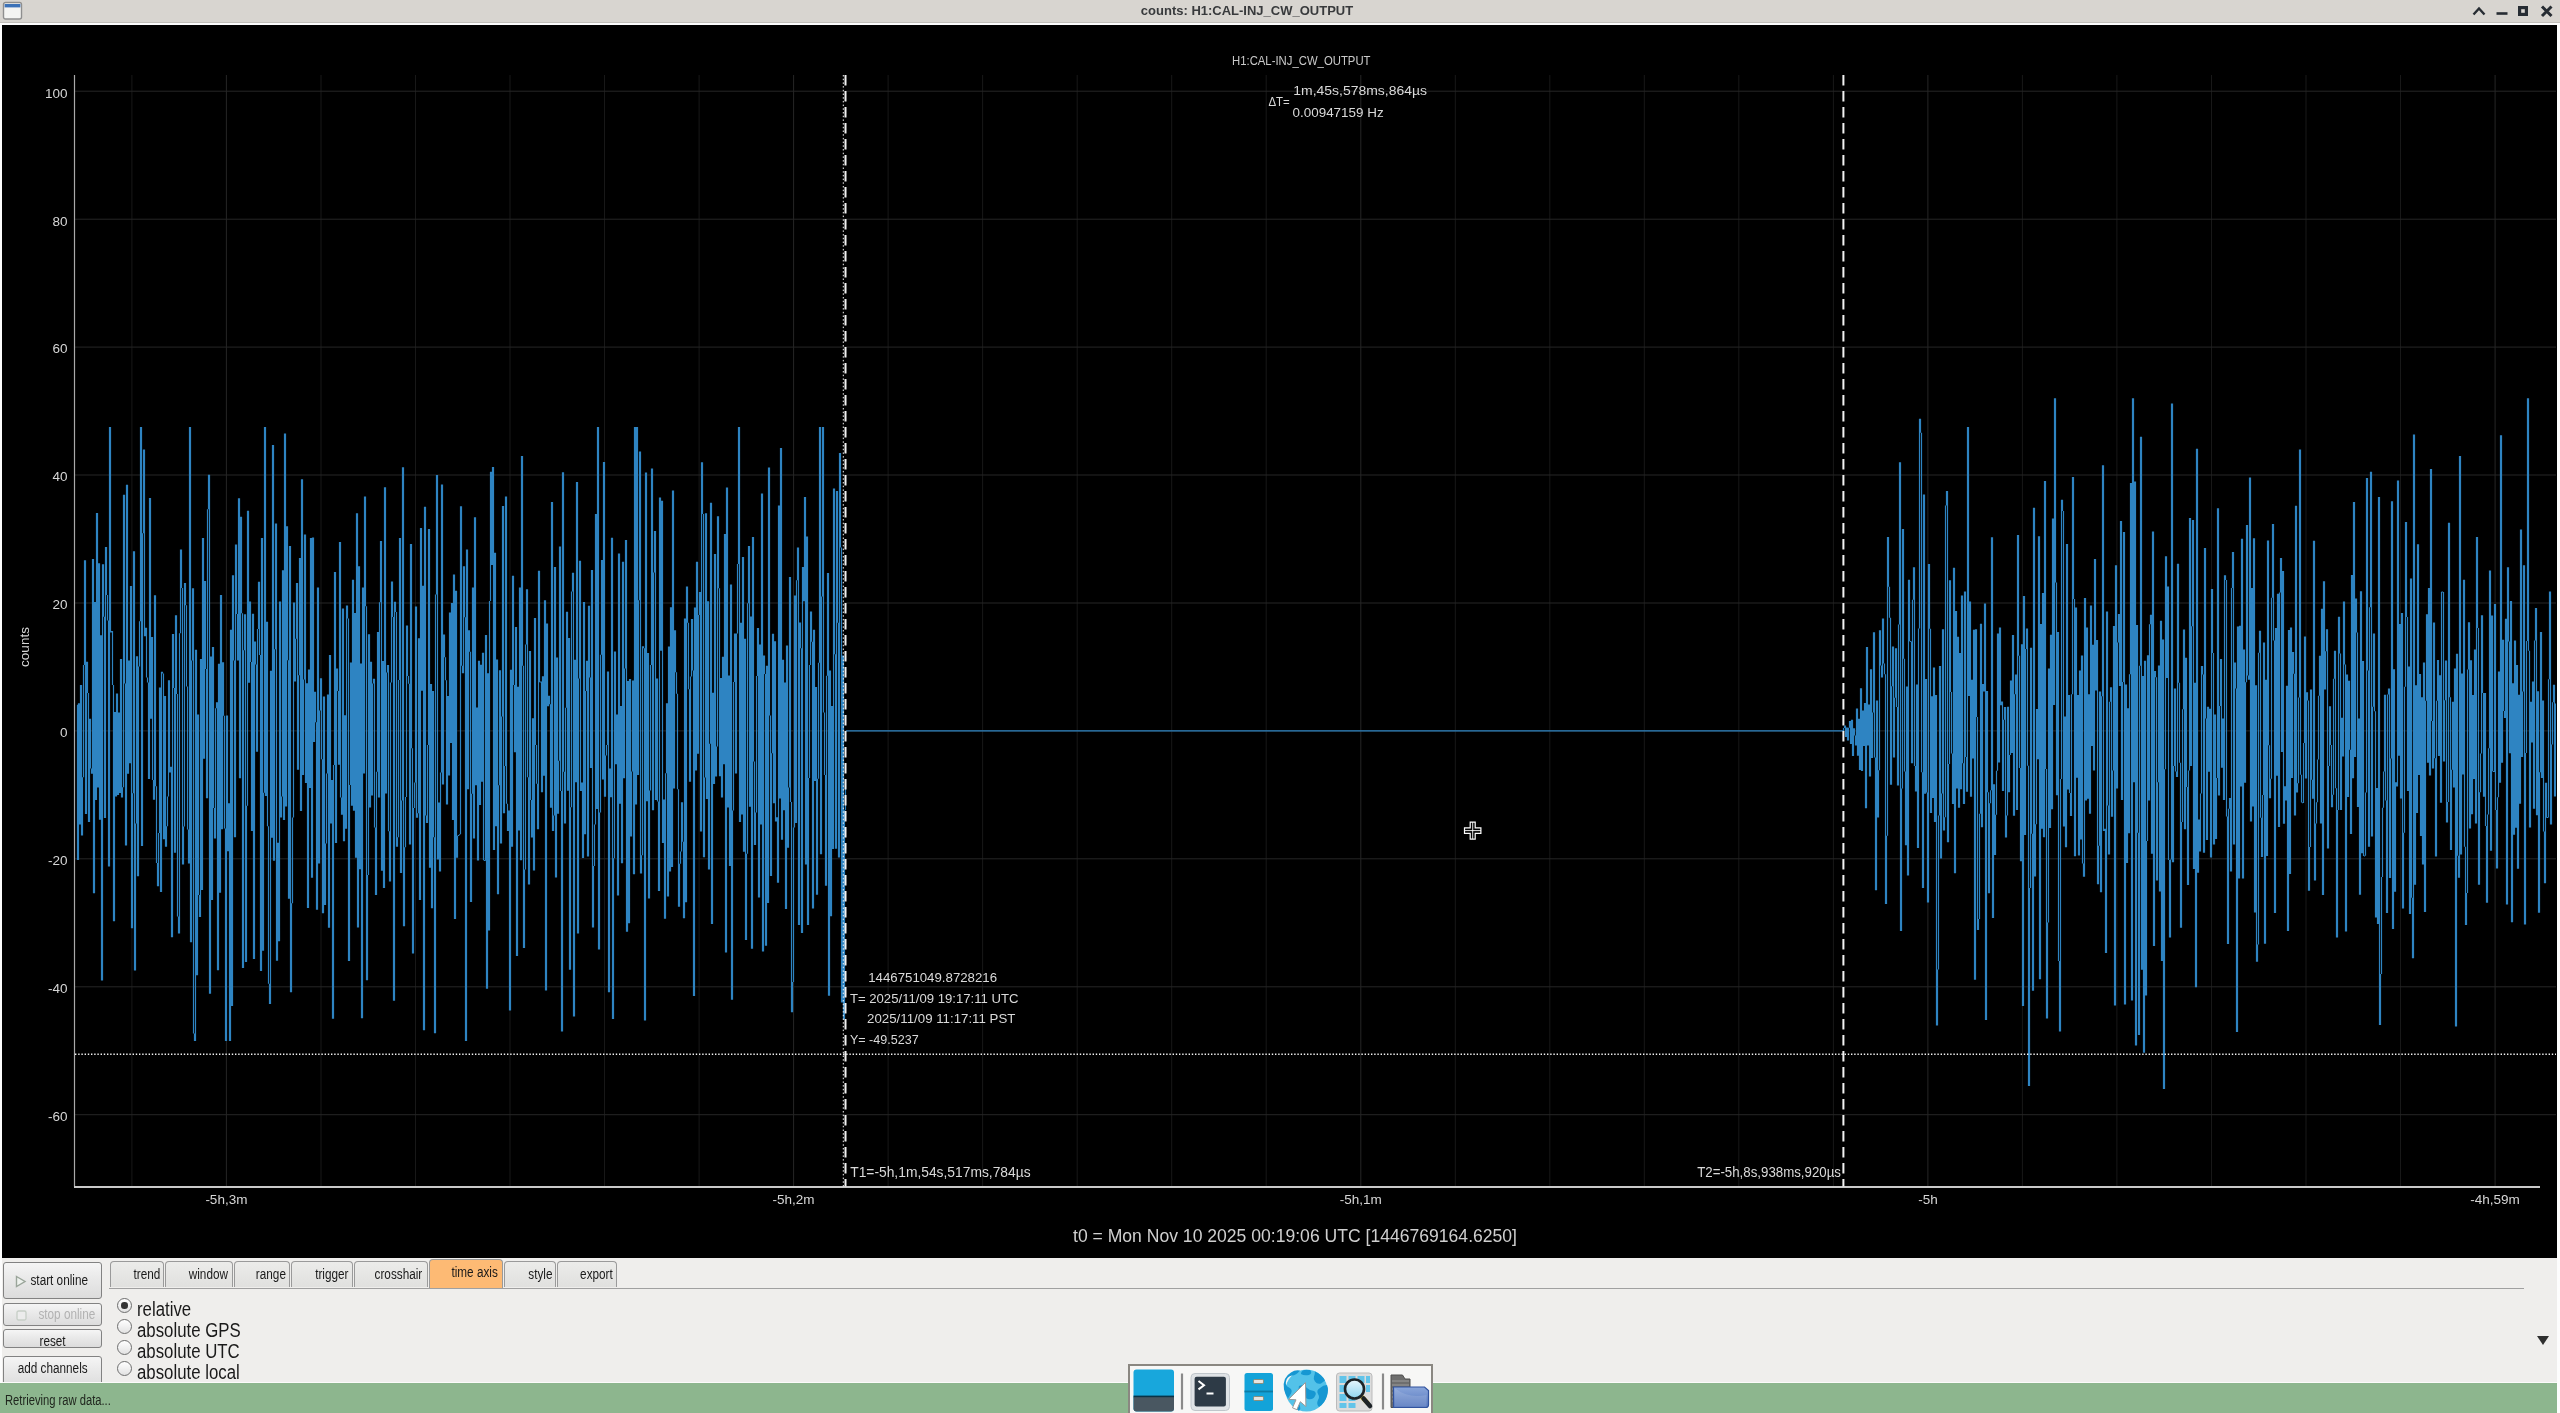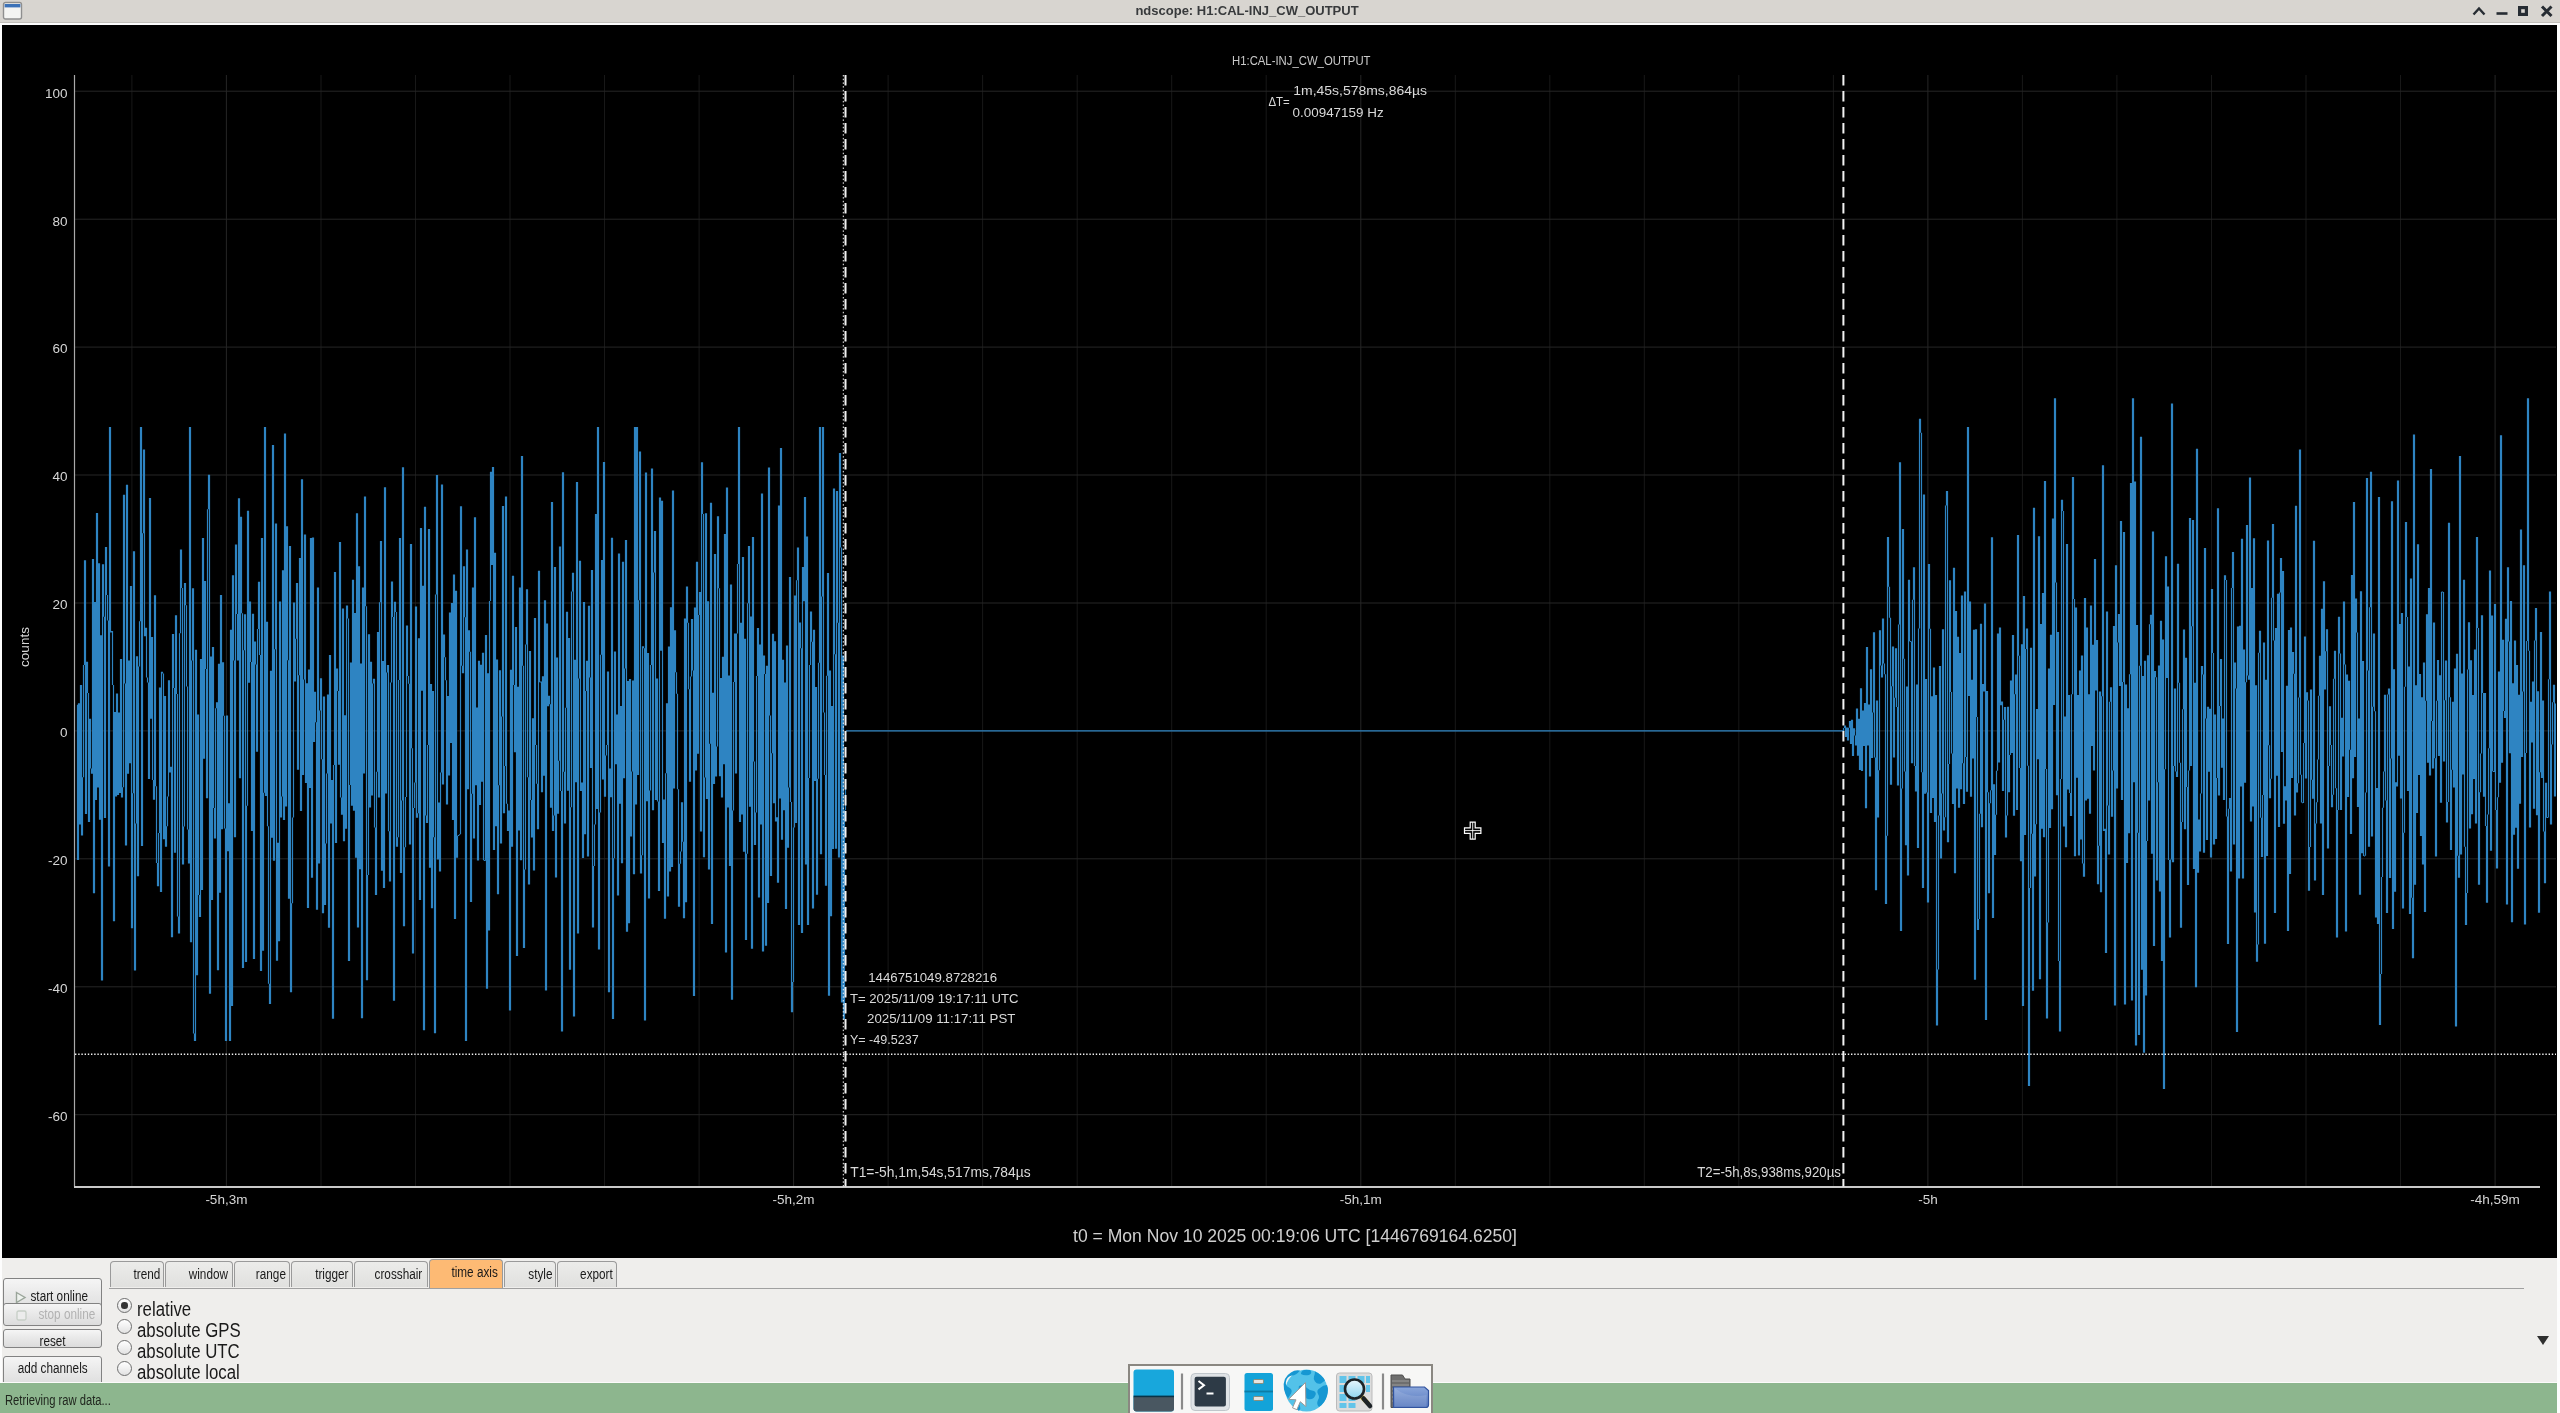--- a/index.html
+++ b/index.html
@@ -24,21 +24,21 @@
 #downarrow { position:absolute; left:2537px; top:1336px; width:0; height:0; border-left:6.5px solid transparent; border-right:6.5px solid transparent; border-top:9px solid #2f2f2f; }
 .wb { position:absolute; background:#fdfdfd; }
 </style></head>
 <body>
 <div id="root">
 <div id="titlebar">
  <svg width="22" height="21" viewBox="0 0 22 21" style="position:absolute;left:2px;top:1px">
   <rect x="1.5" y="1.5" width="18" height="16.5" rx="2" fill="#f4f4f2" stroke="#8f8f8f" stroke-width="1.4"></rect>
   <rect x="2.6" y="3" width="15.8" height="3.4" fill="#3c72b8"></rect>
  </svg>
- <div id="titletext">ndscope: H1:CAL-INJ_CW_OUTPUT</div>
+ <div id="titletext">counts: H1:CAL-INJ_CW_OUTPUT</div>
  <svg width="100" height="23" viewBox="0 0 100 23" style="position:absolute;right:2px;top:0">
   <g stroke="#272d33" fill="none">
    <path d="M15.5 14.5 L21 8.5 L26.5 14.5" stroke-width="2.4"></path>
    <rect x="38.5" y="12.2" width="11" height="2.6" fill="#272d33" stroke="none"></rect>
    <rect x="60" y="6" width="10" height="10" fill="#272d33" stroke="none"></rect>
    <rect x="63.2" y="9.2" width="3.6" height="3.6" fill="#dbd8d3" stroke="none"></rect>
    <path d="M84 6.5 L93.5 16 M93.5 6.5 L84 16" stroke-width="3"></path>
   </g>
  </svg>
 </div>
@@ -119,21 +119,21 @@
 <text x="849.9" y="1043.5" class="ann" textLength="68.8" lengthAdjust="spacingAndGlyphs">Y= -49.5237</text>
 <text x="850.2" y="1176.5" class="tlab" textLength="180.4" lengthAdjust="spacingAndGlyphs">T1=-5h,1m,54s,517ms,784µs</text>
 <text x="1697.2" y="1176.8" class="tlab" textLength="143.8" lengthAdjust="spacingAndGlyphs">T2=-5h,8s,938ms,920µs</text>
 <text x="1295" y="1242" text-anchor="middle" textLength="444" lengthAdjust="spacingAndGlyphs" style="font-size:19px;fill:#cfcfcf">t0 = Mon Nov 10 2025 00:19:06 UTC [1446769164.6250]</text>
 <g stroke="#fdfdfd" fill="none">
  <path d="M1470.2,822.1 h5 v5.7 h5.7 v5.6 h-5.7 v5.7 h-5 v-5.7 h-5.7 v-5.6 h5.7 z" stroke-width="1.2"></path>
  <path d="M1472.7,822.1 V839.1 M1464.5,830.6 H1481" stroke-width="0.9"></path>
 </g>
 </svg></div>
 <div id="panel">
- <div class="btn" style="top:20px;height:37px;line-height:35px">
+ <div class="btn" style="top:4px;height:37px;line-height:35px">
    <svg width="13" height="13" viewBox="0 0 13 13" style="position:absolute;left:10px;top:12px">
           <path d="M2.5 1.5 L11 6.5 L2.5 11.5 z" fill="#eef2ee" stroke="#9aa59a" stroke-width="1.4"></path>
         </svg>
    <span class="ts" style="margin-left:14px">start online</span></div>
  <div class="btn dis" style="top:45px;height:23px;line-height:21px">
    <svg width="11" height="11" viewBox="0 0 11 11" style="position:absolute;left:12px;top:6px">
           <rect x="1" y="1" width="9" height="9" rx="1.5" fill="#ececec" stroke="#c6cec6" stroke-width="1.3"></rect>
         </svg>
    <span class="ts" style="margin-left:12px">stop online</span></div>
  <div class="btn" style="top:71px;height:19px;line-height:22px"><span class="ts">reset</span></div>

